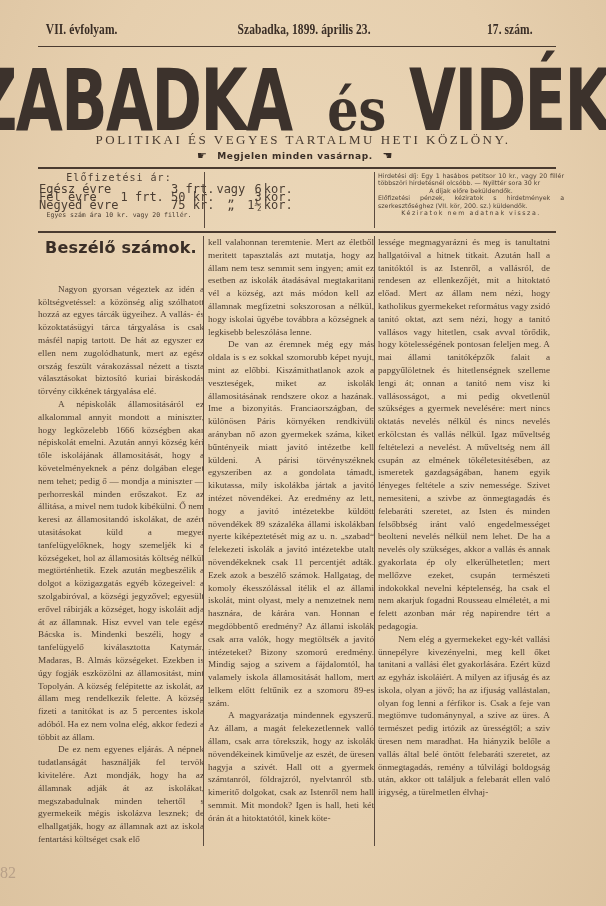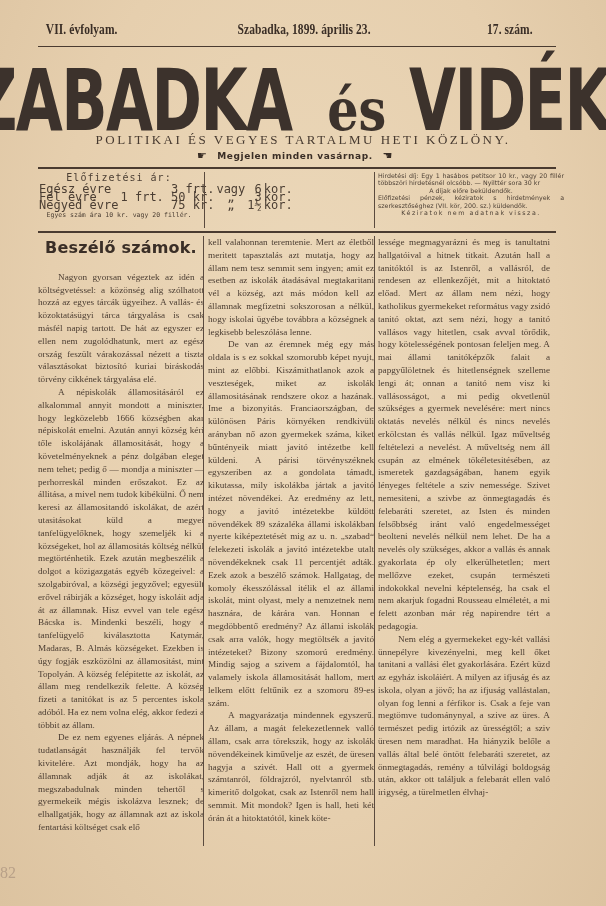--- a/index.html
+++ b/index.html
@@ -59,21 +59,21 @@
   .ads p { margin: 0; }
   .vsep { position: absolute; width: 1px; background: #5a4a3e; }
   .col {
     position: absolute; top: 236px; width: 166px;
     font-size: 9.2px; line-height: 12.8px; text-align: justify; color: #4a3c31;
     font-family: "Liberation Serif", serif;
   }
   .col p { margin: 0; text-indent: 20px; hyphens: auto; }
   .col p.noindent { text-indent: 0; }
   .col h2 {
-    margin: 6px 0 16px 0; font-size: 16px; text-align: center; font-weight: bold;
+    margin: 6px 0 28px 0; font-size: 16px; text-align: center; font-weight: bold;
     font-family: "DejaVu Sans", sans-serif; letter-spacing: 0.2px; color: #3a2e26;
   }
   .c1 { left: 38px; }
   .c2 { left: 208px; }
   .c3 { left: 378px; width: 172px; }
   .margin-note { position: absolute; left: 0; top: 864px; font-size: 16px; color: #b8a088; }
 </style>
 </head>
 <body>
 

